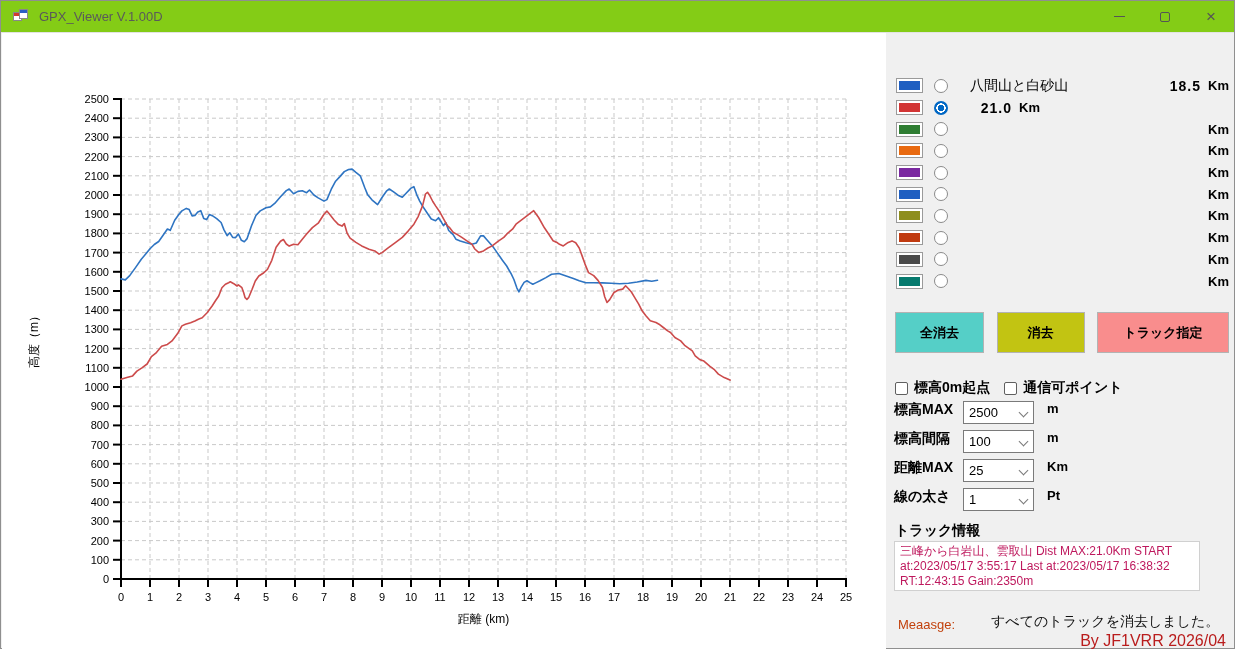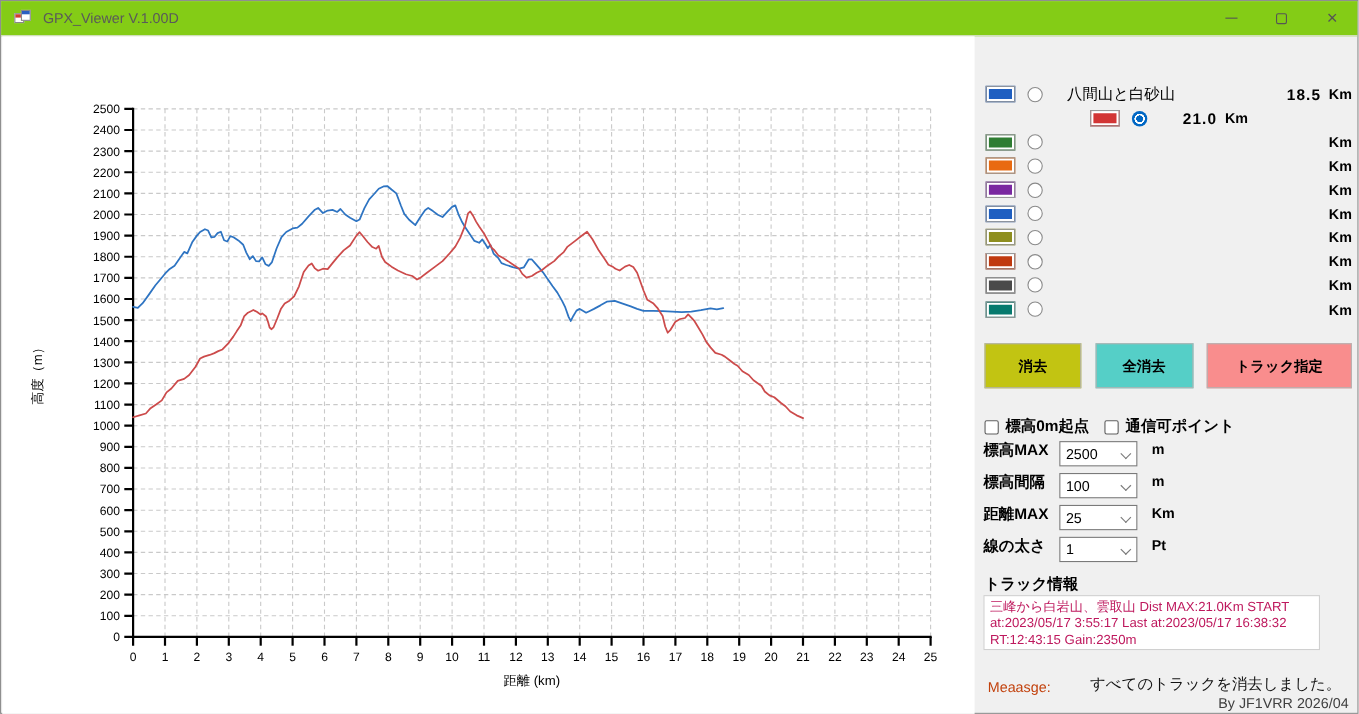--- a/index.html
+++ b/index.html
@@ -19,21 +19,21 @@
   .winbtn{width:46px;height:100%;display:flex;align-items:center;justify-content:center;cursor:default;}
   .glyph-min{width:11px;height:1px;background:#555;display:block;}
   .glyph-max{width:10px;height:10px;border:1px solid #555;display:block;box-sizing:border-box;border-radius:2px;}
   .glyph-close{font-size:17px;color:#555;line-height:1;}
   
   .chart-panel{position:absolute;left:1px;top:32px;width:884px;height:616px;background:#ffffff;}
   .heading{position:absolute;left:10px;top:6px;font-size:15px;font-weight:bold;letter-spacing:1px;}
   .chart-svg{position:absolute;left:0;top:28px;}
   
   .track-list{position:absolute;left:895px;top:74px;width:333px;}
-  .track-row{height:21.7px;display:flex;align-items:center;justify-content:center;}
+  .track-row{height:21.7px;display:flex;align-items:center;}
   .chip{width:27px;height:15px;border:1px solid #9a9a9a;box-sizing:border-box;
         box-shadow:inset 0 0 0 2px #ffffff;margin-right:11px;flex:0 0 auto;}
   .radio{width:14px;height:14px;border-radius:50%;background:#fff;border:1px solid #8a8a8a;
          box-sizing:border-box;margin-right:22px;flex:0 0 auto;}
   .radio.checked{border:none;background:radial-gradient(circle,#0067c4 0 3px,#ffffff 3.2px 4.6px,#0067c4 4.8px 7px);}
   .track-label{font-size:14px;flex:1 1 auto;white-space:nowrap;overflow:hidden;}
   .track-value{font-size:14px;font-weight:bold;width:42px;text-align:right;letter-spacing:1px;}
   .track-unit{font-size:13px;font-weight:bold;width:28px;text-align:right;}
   
   .buttons-row{position:absolute;left:894px;top:311px;width:334px;display:flex;justify-content:space-between;}
@@ -59,21 +59,21 @@
         border-left:1.5px solid #7a7a7a;border-bottom:1.5px solid #7a7a7a;transform:rotate(-45deg);box-sizing:border-box;}
   .sel-unit{font-size:13px;font-weight:bold;margin-left:13px;}
   
   .info-title{position:absolute;left:894px;top:521px;font-size:14px;font-weight:bold;}
   .info-box{position:absolute;left:893px;top:540px;width:306px;height:50px;background:#fff;
             border:1px solid #d0d0d0;box-sizing:border-box;font-size:12px;line-height:15px;
             padding:2px 5px;color:#be185d;overflow:hidden;}
   
   .msg-label{position:absolute;left:897px;top:616px;font-size:13px;color:#c2410c;}
   .msg-text{position:absolute;left:990px;top:612px;font-size:14px;color:#111;}
-  .credit{position:absolute;right:8px;top:631px;font-size:13px;color:#404040;}
+  .credit{position:absolute;right:8px;top:631px;font-size:16px;color:#b91c1c;}
   svg text{fill:#000;}
 </style>
 </head>
 <body>
 
 <div class="window">
 
   <div class="titlebar">
     <span class="appicon">
         <span class="ic-a"></span>
@@ -324,22 +324,22 @@
       <div class="track-row">
         <div class="chip" style="background: rgb(6, 122, 110);"></div>
         <div class="radio"></div>
         <div class="track-label"></div>
         <div class="track-value"></div>
         <div class="track-unit">Km</div>
       </div>
     </div>
 
   <div class="buttons-row">
+    <div class="btn btn-teal">全消去</div>
     <div class="btn btn-olive">消去</div>
-    <div class="btn btn-teal">全消去</div>
     <div class="btn btn-pink">トラック指定</div>
   </div>
 
   <div class="checkbox-row">
       <div class="cb-item">
         <div class="cb-box"></div>
         <div class="cb-label">標高0m起点</div>
       </div>
       <div class="cb-item">
         <div class="cb-box"></div>

